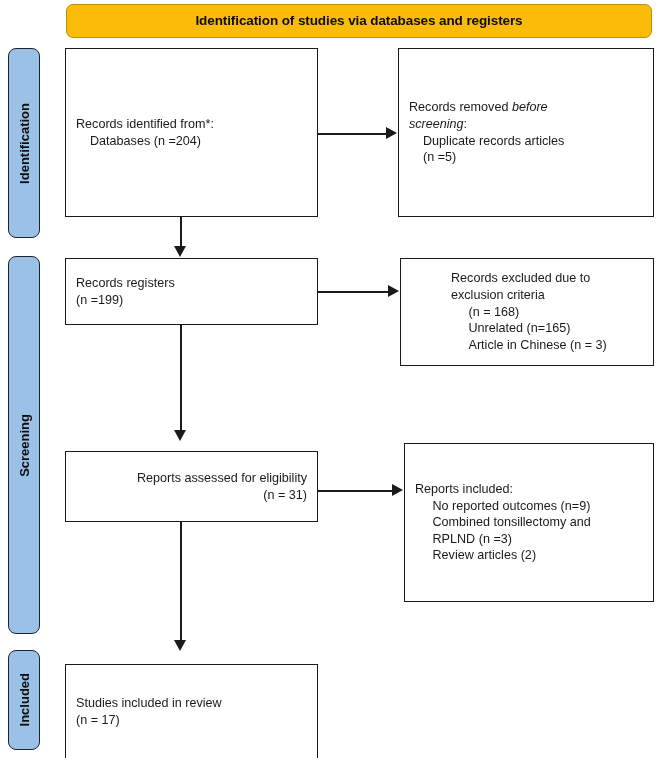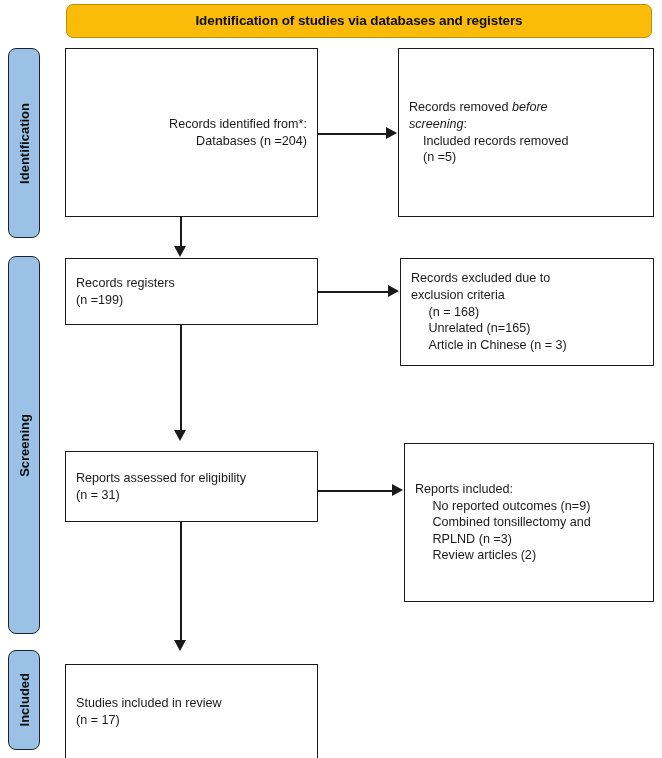--- a/index.html
+++ b/index.html
@@ -127,58 +127,58 @@
   <div class="stage-bar" style="top:48px; height:190px;">
     <span class="stage-bar-label">Identification</span>
   </div>
   <div class="stage-bar" style="top:256px; height:378px;">
     <span class="stage-bar-label">Screening</span>
   </div>
   <div class="stage-bar" style="top:650px; height:100px;">
     <span class="stage-bar-label">Included</span>
   </div>
 
-  <div class="pbox" style="left:65px; top:48px; width:253px; height:169px;text-align:right;">
+  <div class="pbox" style="left:65px; top:48px; width:253px; height:169px;">
     <div class="pbox-text">Records identified from*:</div>
     <div class="pbox-text">    Databases (n =204)</div>
   </div>
 
   <div class="pbox" style="left:398px; top:48px; width:256px; height:169px;">
     <div class="pbox-text"><span>Records removed </span><span class="ital">before</span></div>
     <div class="pbox-text"><span class="ital">screening</span><span>:</span></div>
-    <div class="pbox-text">    Included records removed</div>
+    <div class="pbox-text">    Duplicate records articles</div>
     <div class="pbox-text">    (n =5)</div>
   </div>
 
   <div class="h-line" style="left:318px; top:133px; width:69px;"></div>
   <div class="arrow-right" style="left:386px; top:126.5px;"></div>
 
   <div class="v-line" style="left:180px; top:217px; height:30px;"></div>
   <div class="arrow-down" style="left:174px; top:246px;"></div>
 
   <div class="pbox" style="left:65px; top:258px; width:253px; height:67px;">
     <div class="pbox-text">Records registers</div>
     <div class="pbox-text">(n =199)</div>
   </div>
 
-  <div class="pbox" style="left:400px; top:258px; width:254px; height:108px;">
+  <div class="pbox" style="left:400px; top:258px; width:254px; height:108px;padding-left:40px;">
     <div class="pbox-text">Records excluded due to</div>
     <div class="pbox-text">exclusion criteria</div>
     <div class="pbox-text">     (n = 168)</div>
     <div class="pbox-text">     Unrelated (n=165)</div>
     <div class="pbox-text">     Article in Chinese (n = 3)</div>
   </div>
 
   <div class="h-line" style="left:318px; top:291px; width:71px;"></div>
   <div class="arrow-right" style="left:388px; top:284.5px;"></div>
 
   <div class="v-line" style="left:180px; top:325px; height:106px;"></div>
   <div class="arrow-down" style="left:174px; top:430px;"></div>
 
-  <div class="pbox" style="left:65px; top:451px; width:253px; height:71px;">
+  <div class="pbox" style="left:65px; top:451px; width:253px; height:71px;align-items:flex-end;">
     <div class="pbox-text">Reports assessed for eligibility</div>
     <div class="pbox-text">(n = 31)</div>
   </div>
 
   <div class="pbox" style="left:404px; top:443px; width:250px; height:159px;">
     <div class="pbox-text">Reports included:</div>
     <div class="pbox-text">     No reported outcomes (n=9)</div>
     <div class="pbox-text">     Combined tonsillectomy and</div>
     <div class="pbox-text">     RPLND (n =3)</div>
     <div class="pbox-text">     Review articles (2)</div>

